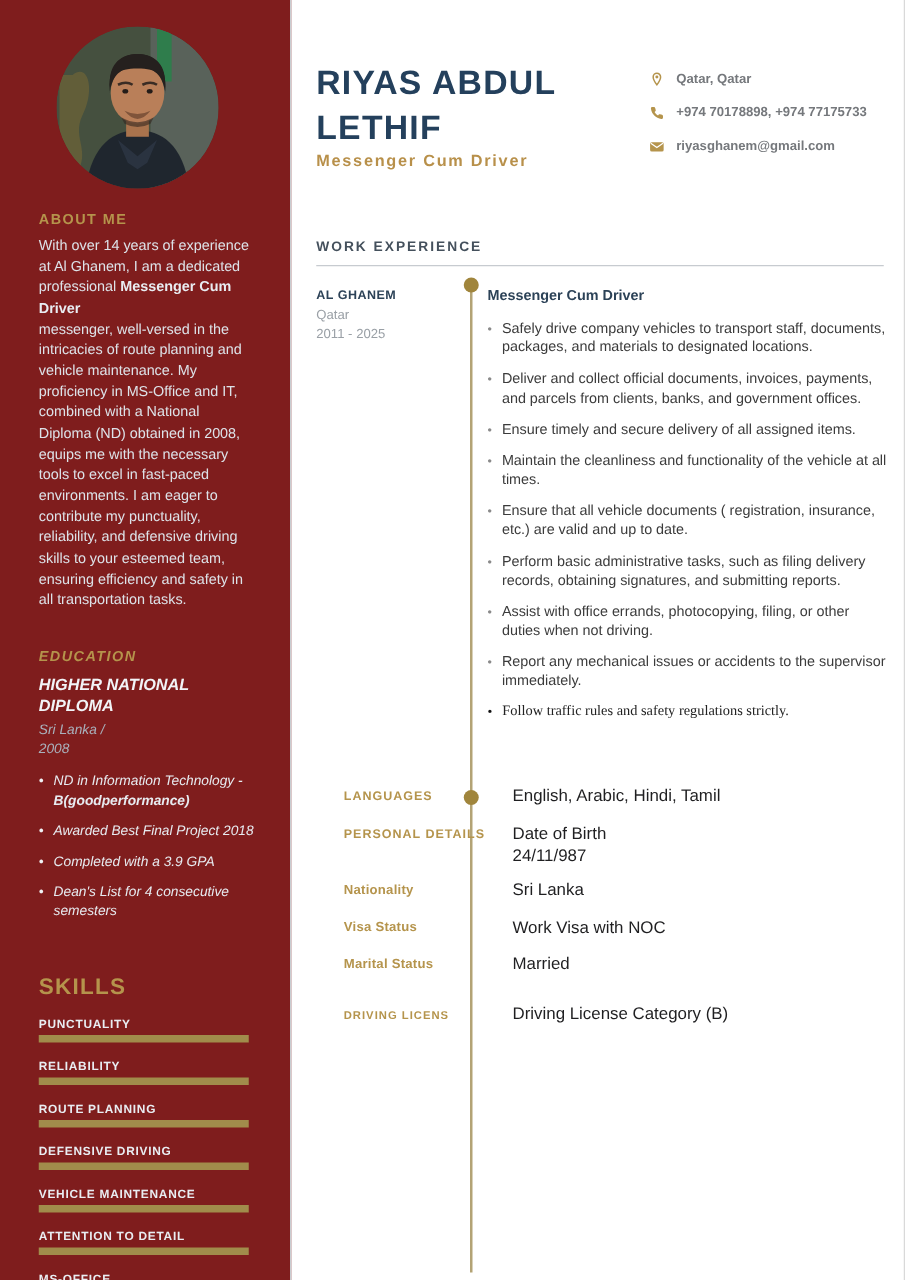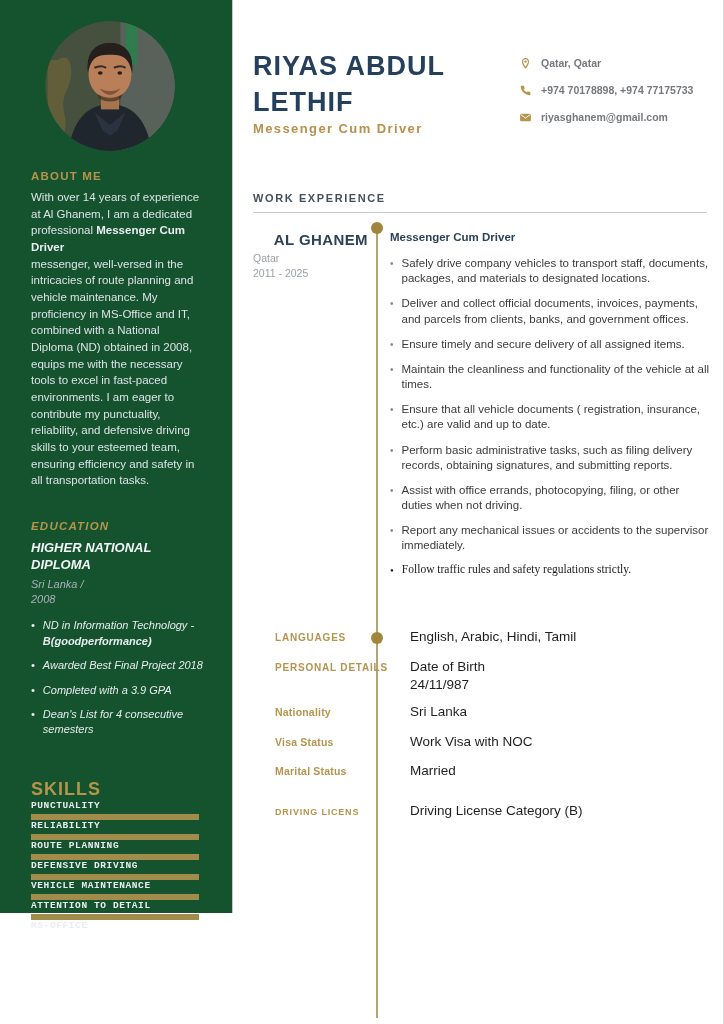--- a/index.html
+++ b/index.html
@@ -4,41 +4,41 @@
 <style>
   * { margin:0; padding:0; box-sizing:border-box; }
   html,body { background:#ffffff; }
   body { font-family:"Liberation Sans", sans-serif; }
   .page {
     position:relative; width:724px; height:1024px; background:#ffffff;
     overflow:hidden; border-right:1px solid #d9d9d9;
   }
   
   .sidebar {
-    position:absolute; left:0; top:0; width:233px; height:913px;
-    background:#14532d; border-right:1px solid #c9cdd1;
+    position:absolute; left:0; top:0; width:233px; height:1024px;
+    background:#7f1d1d; border-right:1px solid #c9cdd1;
   }
   .avatar-wrap { position:absolute; left:45px; top:21px; width:130px; height:130px;
     border-radius:50%; overflow:hidden; }
   .side-heading { color:#b5944c; font-weight:bold; font-size:11.5px; letter-spacing:1.2px; }
   .about-block { position:absolute; left:31px; top:170px; width:172px; }
   .about-text { margin-top:7px; color:#dde2e8; font-size:11.5px; line-height:1.45;
     white-space:pre-line; }
   .about-text strong { color:#e9edf2; font-weight:bold; }
   .edu-block { position:absolute; left:31px; top:520px; width:175px;font-style:italic; }
   .edu-degree { margin-top:8px; color:#f2f4f7; font-weight:bold; font-size:13px; line-height:1.3; }
   .edu-sub { color:#a9b1bc; font-size:11px; line-height:1.35; margin-top:3px; white-space:pre-line; }
   .edu-bullets { margin-top:12px; list-style:none; }
   .edu-bullets li { display:flex; gap:8px; color:#e7ebf0; font-size:11px; line-height:1.4;
     margin-bottom:9px; }
   .edu-bullets .dot { color:#f0f2f5; font-size:11px; line-height:1.4; }
   .edu-bullets strong { font-weight:bold; }
   .skills-block { position:absolute; left:31px; top:779px; width:172px; }
   .skills-block .side-heading { font-size:18px; letter-spacing:1px; }
-  .skill { margin-top:0;font-family:Liberation Mono, monospace; }
+  .skill { margin-top:14px; }
   .skill-label { display:block; color:#e9edf2; font-size:9.5px; font-weight:bold;
     letter-spacing:0.6px; }
   .skill-bar { margin-top:3px; width:168px; height:6px; background:#a18c4b; }
   
   .name { position:absolute; left:253px; top:48px; width:250px; color:#24405c;
     font-size:27px; font-weight:bold; letter-spacing:1px; line-height:1.35; }
   .role-sub { position:absolute; left:253px; top:121px; color:#b8904a; font-size:13px;
     font-weight:bold; letter-spacing:1.4px; }
   .contact { position:absolute; left:519px; top:57px; width:200px; }
   .contact-row { display:flex; align-items:flex-start; gap:9px; margin-bottom:14px; }
@@ -47,21 +47,21 @@
     white-space:nowrap; }
   
   .we-heading { position:absolute; left:253px; top:192px; color:#44505c; font-size:11px;
     letter-spacing:1.6px; font-weight:bold; }
   .we-rule { position:absolute; left:253px; top:212px; width:454px; height:1px; background:#c7cbd0; }
   .timeline-line { position:absolute; left:376px; top:228px; width:2px; height:790px; background:#b3a375; }
   .timeline-dot { position:absolute; width:12px; height:12px; border-radius:50%; background:#a0853c; }
   .dot-1 { left:371px; top:222px; }
   .dot-2 { left:371px; top:632px; }
   .we-company-col { position:absolute; left:253px; top:231px; width:115px; }
-  .we-company { color:#2c4257; font-weight:bold; font-size:15px; letter-spacing:0.4px;text-align:right; }
+  .we-company { color:#2c4257; font-weight:bold; font-size:10px; letter-spacing:0.4px; }
   .we-meta { color:#9aa0a6; font-size:10.5px; line-height:1.4; margin-top:3px; white-space:pre-line; }
   .we-role-col { position:absolute; left:390px; top:231px; width:322px; }
   .we-role { color:#2c4257; font-weight:bold; font-size:11.5px; }
   .we-bullets { margin-top:13px; list-style:none; }
   .we-bullets li { display:flex; gap:8px; color:#3b3b3b; font-size:11.5px; line-height:1.32;
     margin-bottom:10px; }
   .we-bullets .dot { color:#8a8a8a; font-size:10px; line-height:1.5; }
   .we-bullets li.serif { font-family:"Liberation Serif", serif; color:#222; margin-top:-2px; }
   .we-bullets li.serif .dot { color:#111; font-size:11px; }
   

